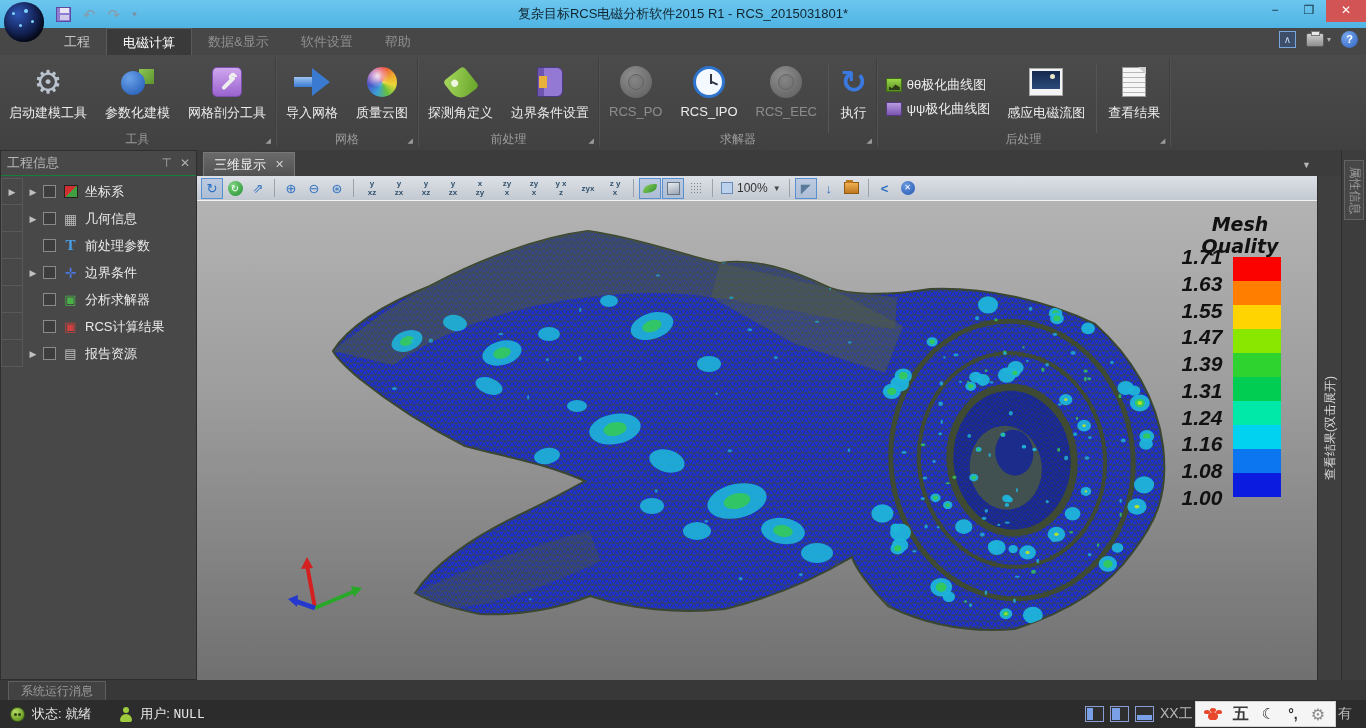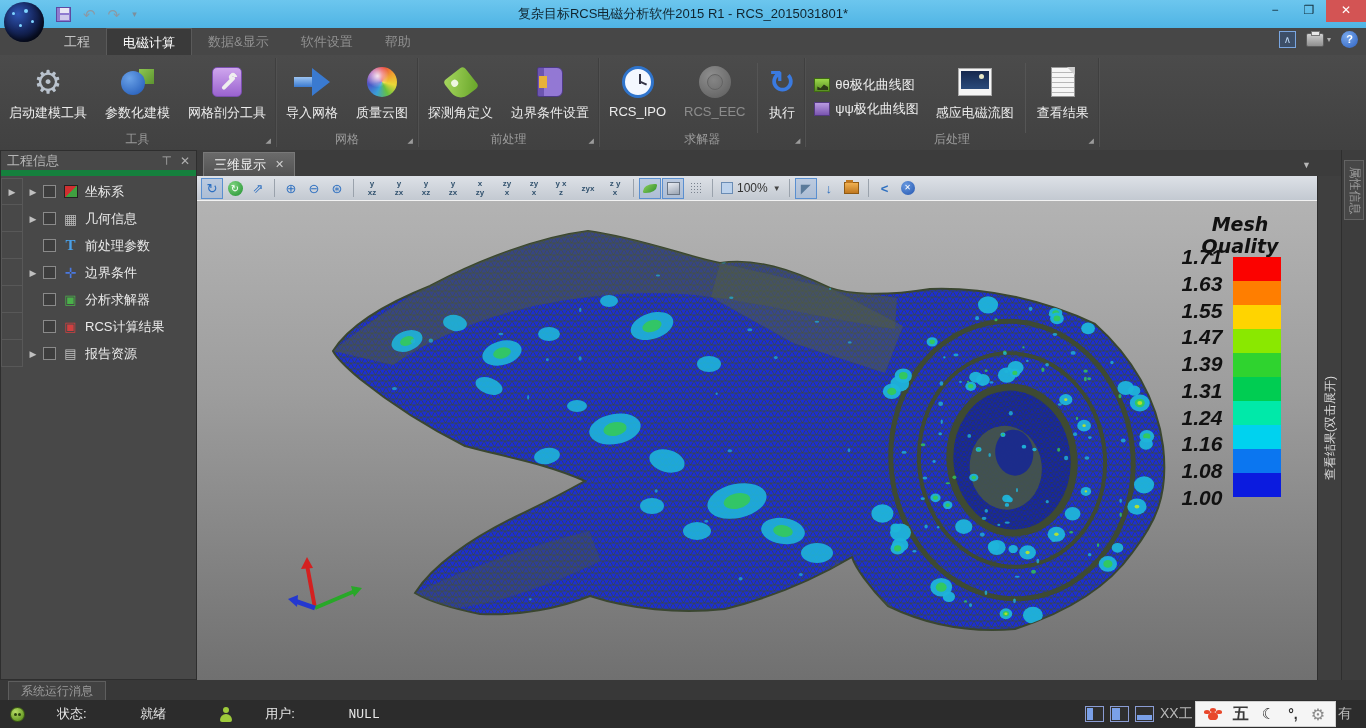--- a/index.html
+++ b/index.html
@@ -108,21 +108,21 @@
   .i-photo b i { position:absolute; right:5px; top:3px; width:5px; height:5px; border-radius:50%; background:#e8e8c8; }
   .i-report { width:24px; height:30px; background:#f6f6f6; border:1px solid #999; position:relative;
     background-image:linear-gradient(#b8b8b8 1px,transparent 1px); background-size:100% 5px; background-position:0 4px; }
   .i-report b { position:absolute; right:-1px; top:-1px; width:8px; height:8px; background:#cfcfcf; clip-path:polygon(0 0,100% 100%,100% 0); }
 
   
   .content { position:absolute; left:0; top:150px; width:1366px; height:530px; display:flex; }
 
   
   .leftpanel { width:197px; height:530px; background:#484848; border:1px solid #2e2e2e; display:flex; flex-direction:column; }
-  .lphead { height:25px; display:flex; align-items:center; padding:0 6px; border-bottom:6px solid #15803d; }
+  .lphead { height:25px; display:flex; align-items:center; padding:0 6px; border-bottom:1px solid #15803d; }
   .lphead .t { color:#b6b6b6; font-size:13px; flex:1; }
   .pinicon, .lpx { color:#b0b0b0; font-size:12px; margin-left:8px; }
   .tree { flex:1; padding-top:2px; position:relative; }
   .trow { display:flex; align-items:center; height:27px; }
   .gutter { width:22px; height:27px; border:1px solid #585858; border-top:none; display:flex; align-items:center; justify-content:center; }
   .trow:first-child .gutter { border-top:1px solid #585858; }
   .arrowslot { width:20px; text-align:center; font-size:9px; color:#c0c0c0; }
   .cb { width:13px; height:13px; border:1px solid #8a8a8a; background:#3d3d3d; margin-right:6px; }
   .ticon { width:17px; height:16px; margin-right:6px; display:flex; align-items:center; justify-content:center;
     font-size:13px; font-weight:bold; }
@@ -183,21 +183,21 @@
   .rightcol { width:25px; background:#3d3d3d; position:relative; border-left:1px solid #2e2e2e; }
   .proptab { position:absolute; left:2px; top:10px; width:20px; height:60px; background:#474747;
     border:1px solid #636363; display:flex; align-items:center; justify-content:center; }
   .proptab span { transform:rotate(90deg); white-space:nowrap; color:#9c9c9c; font-size:12px; }
 
   
   .msgrow { position:absolute; left:0; top:680px; width:1366px; height:20px; background:#383838; }
   .msgtab { position:absolute; left:8px; top:1px; height:19px; padding:0 12px; background:#424242;
     border:1px solid #5e5e5e; border-bottom:none; color:#9c9c9c; font-size:12px; line-height:18px; }
   .statusbar { position:absolute; left:0; top:700px; width:1366px; height:28px; background:#2c2c2c;
-    display:flex; align-items:center; color:#e8e8e8; font-size:13px;gap:25px; }
+    display:flex; align-items:center; color:#e8e8e8; font-size:13px; }
   .sdot { width:15px; height:15px; border-radius:50%; margin:0 7px 0 10px;
     background:radial-gradient(circle at 35% 30%,#b8dd66,#6d9f2a 70%); border:1px solid #3c5c12; position:relative; }
   .sdot b { position:absolute; left:3px; top:5px; width:3px; height:3px; border-radius:50%; background:#2e4410; }
   .sdot u { position:absolute; right:3px; top:5px; width:3px; height:3px; border-radius:50%; background:#2e4410; }
   .person { width:14px; height:15px; position:relative; margin:0 7px 0 28px; }
   .person b { position:absolute; left:4px; top:0; width:6px; height:6px; border-radius:50%; background:#9ecb3b; }
   .person u { position:absolute; left:1px; bottom:0; width:12px; height:8px; border-radius:6px 6px 2px 2px; background:#9ecb3b; }
   .statusval { font-family:"Liberation Mono","DejaVu Sans Mono",monospace; }
   .sright { position:absolute; right:0; top:0; height:28px; display:flex; align-items:center; }
   .paneico { width:19px; height:16px; border:1px solid #8a9cd4; background:#2f2f2f; margin-right:6px; position:relative; }
@@ -349,20 +349,28 @@
       <div class="glabelrow">
           <span class="glabel">前处理</span>
         <span class="gexp">◢</span>
         </div>
     </div>
 
     <div class="gsep"></div>
 
     <div class="rgroup">
       <div class="rbtns">
+        <div class="rbtn disabled">
+          <span class="ricon">
+              <span class="i-rcscircle">
+                <b></b>
+              </span>
+            </span>
+          <span class="rlabel">RCS_PO</span>
+        </div>
         <div class="rbtn">
           <span class="ricon">
               <span class="i-clock">
                 <i></i>
                 <u></u>
               </span>
             </span>
           <span class="rlabel">RCS_IPO</span>
         </div>
         <div class="rbtn disabled">

